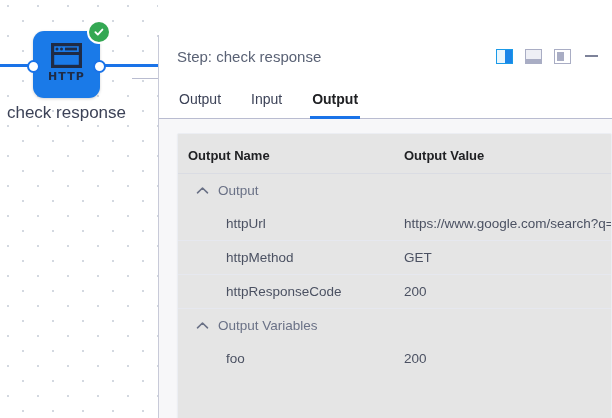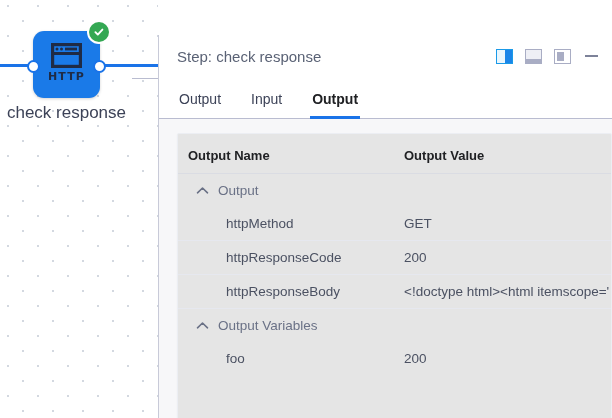--- a/index.html
+++ b/index.html
@@ -347,35 +347,35 @@
                   <svg width="13" height="9" viewBox="0 0 13 9" aria-hidden="true">
                     <path d="M1.5 6.8 L6.5 2 L11.5 6.8" fill="none" stroke="#6a7186" stroke-width="1.6" stroke-linecap="round" stroke-linejoin="round"></path>
                   </svg>
                 </span>
                 <span class="group-label">Output</span>
               </span>
             </td>
           </tr>
 
           <tr>
+            <td class="name-cell">httpUrl</td>
+            <td class="value-cell">
+              <span class="cell-trunc">https://www.google.com/search?q=</span>
+            </td>
+          </tr>
+          <tr>
             <td class="name-cell">httpMethod</td>
             <td class="value-cell">
               <span class="cell-trunc">GET</span>
             </td>
           </tr>
           <tr>
             <td class="name-cell">httpResponseCode</td>
             <td class="value-cell">
               <span class="cell-trunc">200</span>
-            </td>
-          </tr>
-          <tr>
-            <td class="name-cell">httpResponseBody</td>
-            <td class="value-cell">
-              <span class="cell-trunc">&lt;!doctype html&gt;&lt;html itemscope='</span>
             </td>
           </tr>
 
           <tr class="group-row">
             <td colspan="2">
               <span class="group-inner">
                 <span class="chev">
                   <svg width="13" height="9" viewBox="0 0 13 9" aria-hidden="true">
                     <path d="M1.5 6.8 L6.5 2 L11.5 6.8" fill="none" stroke="#6a7186" stroke-width="1.6" stroke-linecap="round" stroke-linejoin="round"></path>
                   </svg>

